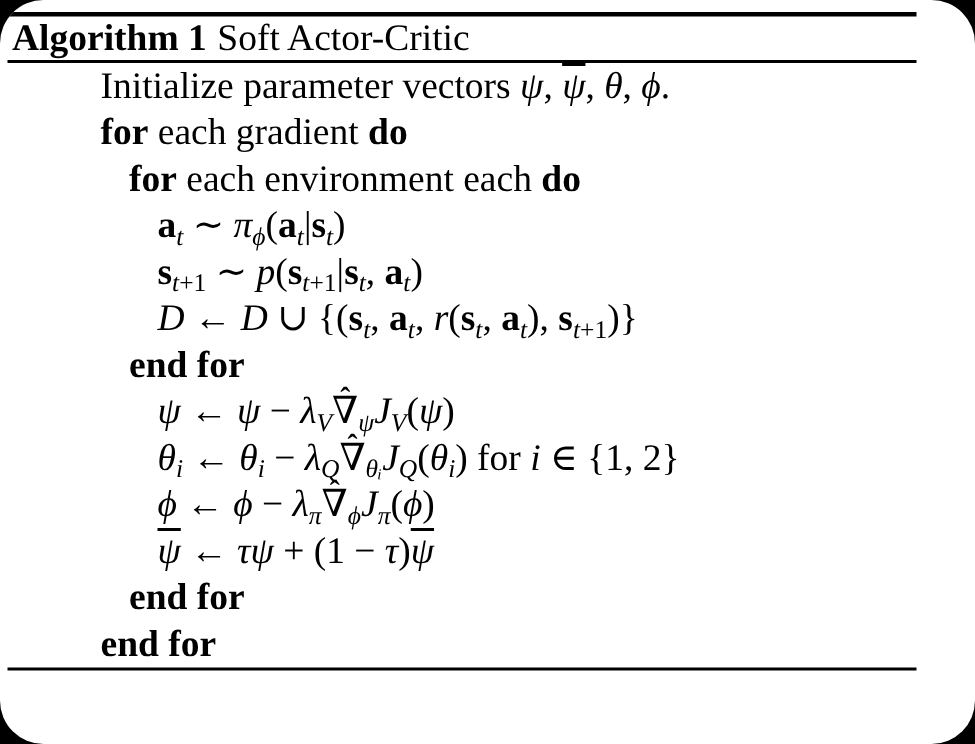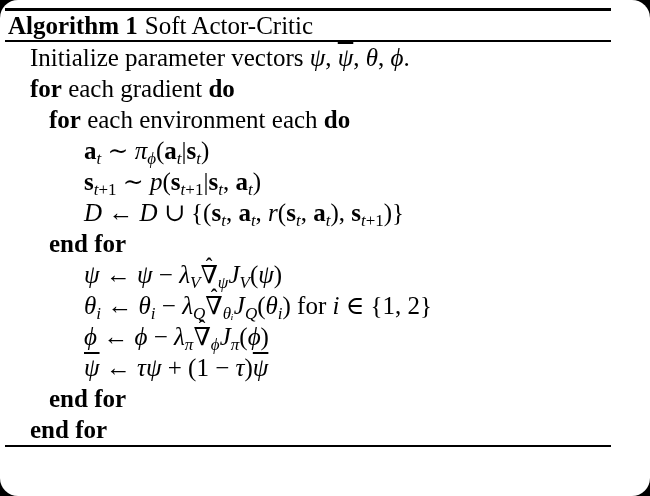--- a/index.html
+++ b/index.html
@@ -8,21 +8,21 @@
     background: #000000;
     width: 650px;
     height: 496px;
     overflow: hidden;
   }
   .frame {
     position: relative;
     width: 650px;
     height: 496px;
     background: #ffffff;
-    border-radius: 18px;
+    border-radius: 29px;
     box-sizing: border-box;
     overflow: hidden;
     font-family: "Liberation Serif", "DejaVu Serif", "DejaVu Sans", serif;
     color: #000000;
   }
   .rule {
     background: #000000;
     margin-left: 5px;
     width: 606px;
   }
@@ -40,29 +40,30 @@
     font-size: 25px;
     white-space: pre;
   }
   .title-label {
     font-weight: bold;
     margin-right: 7px;
   }
   .algo-body {
     padding-top: 0px;
     font-size: 25px;
+    padding-left: 37px;
   }
   .line {
     height: 31px;
     line-height: 31px;
     white-space: pre;
   }
   .indent-0 { padding-left: 30px; }
   .indent-1 { padding-left: 49px; }
-  .indent-2 { padding-left: 68px; margin-left: 16px; }
+  .indent-2 { padding-left: 68px; }
 
   .tk-r  { font-style: normal; }
   .tk-b  { font-weight: bold; }
   .tk-i  { font-style: italic; }
   .tk-cal { font-style: italic; }
   .tk-sub {
     font-size: 0.68em;
     vertical-align: -0.3em;
   }
   .tk-bar {

